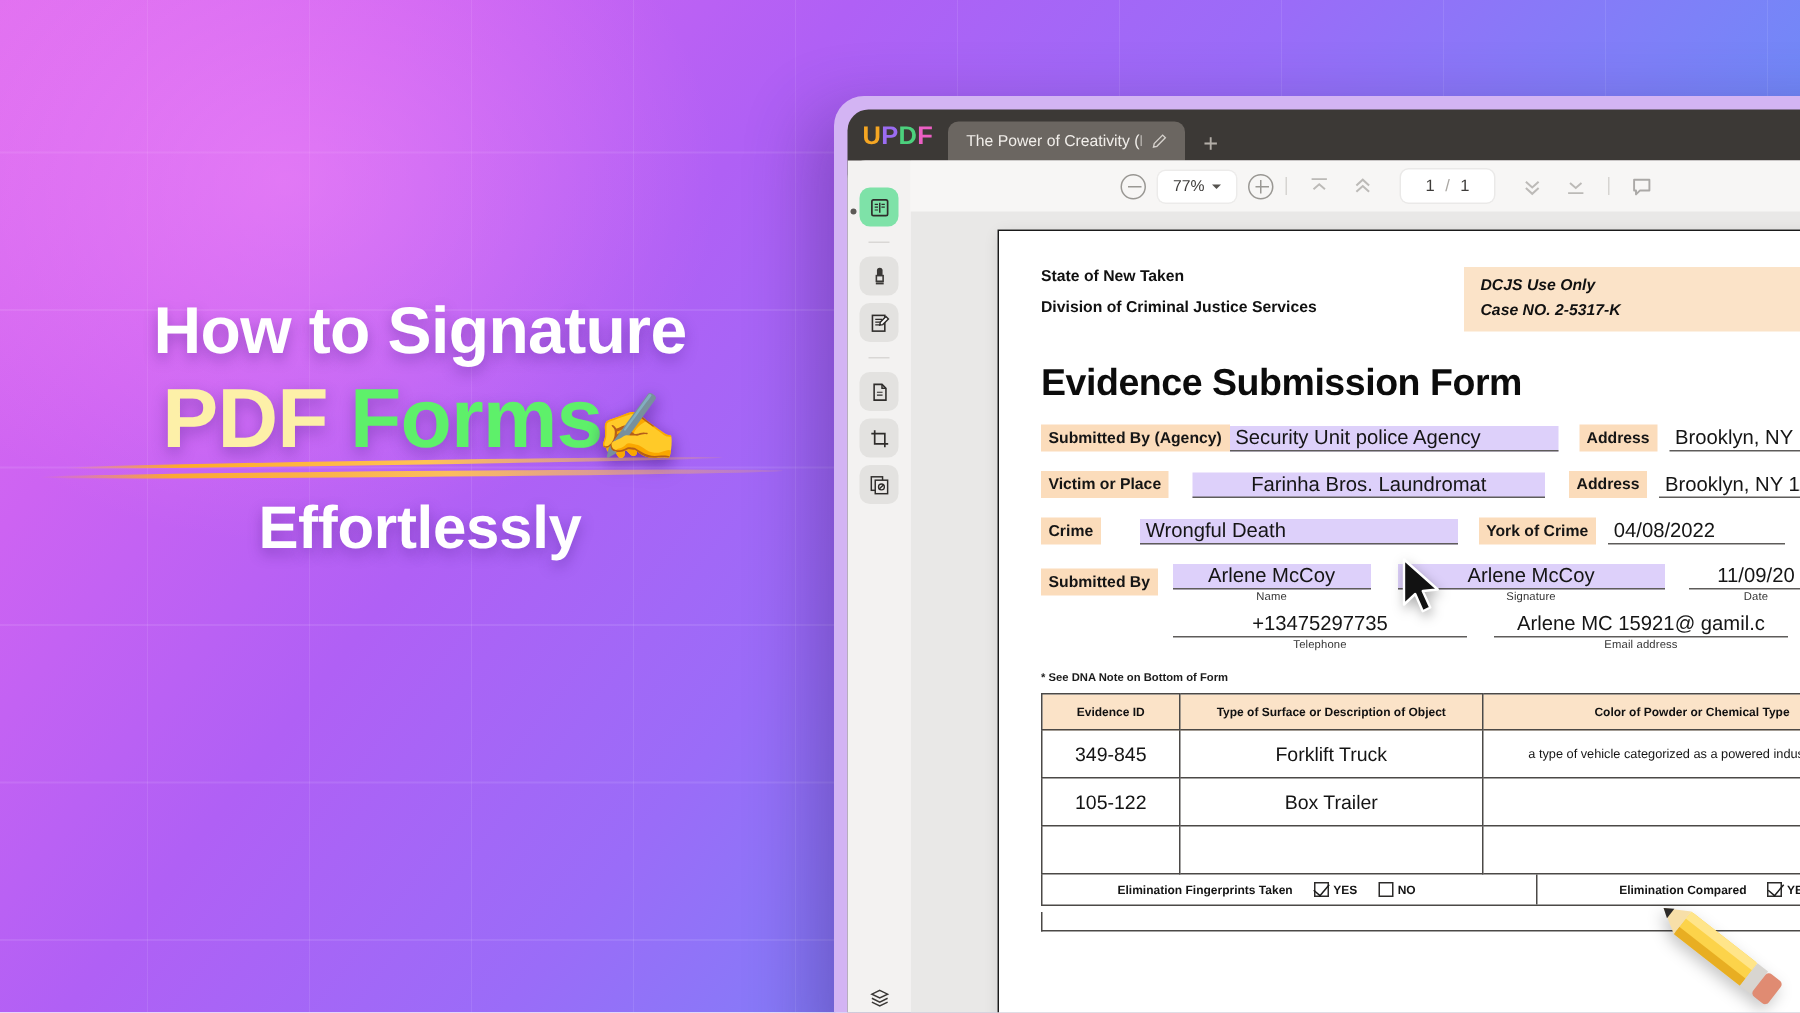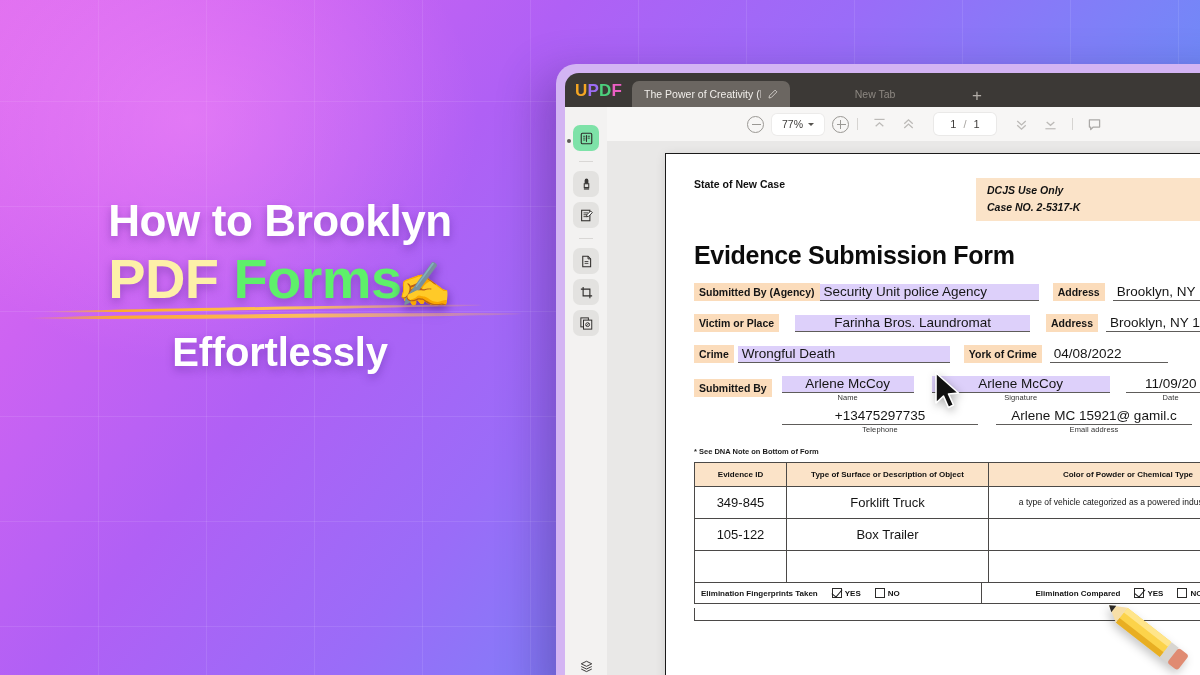--- a/index.html
+++ b/index.html
@@ -183,21 +183,21 @@
   table.ev { border-collapse: collapse; width: 573px; table-layout: fixed; }
   table.ev th { background: #fbe3c8; font-size: 8px; font-weight: bold; color: #111;
                 border: 1.3px solid #4b4947; padding: 7px 2px; }
   table.ev td { border: 1.3px solid #4b4947; font-size: 13px; color: #141414;
                 text-align: center; padding: 6px 4px; height: 32px; }
   table.ev td.small { font-size: 8.5px; line-height: 1.25; }
   .c1 { width: 92px; } .c2 { width: 202px; } .c3 { width: 279px; }
 
   .elim { display: flex; width: 573px; border: 1.3px solid #4b4947; border-top: none; }
   .elim > div { display: flex; align-items: center; padding: 5px 6px; font-size: 8px;
-                font-weight: bold; color: #141414; }
+                font-weight: bold; color: #141414; margin-left: 44px; }
   .elim .half { width: 50%; }
   .elim .half + .half { border-left: 1.3px solid #4b4947; }
   .cbx { display: inline-flex; align-items: center; gap: 3px; margin-left: 14px; }
   .box { width: 10px; height: 10px; border: 1.2px solid #2c2b2a; position: relative; flex:none; }
   .box.checked::after { content:""; position:absolute; left:1.6px; top:-2.5px;
       width: 5px; height: 9px; border: solid #1b1b1b; border-width: 0 1.5px 1.5px 0;
       transform: rotate(40deg); }
   .tailrow { width: 573px; height: 13px; border: 1.3px solid #4b4947; border-top: none; margin-top: 4px; }
 
   
@@ -208,21 +208,21 @@
             filter: drop-shadow(-2px 4px 5px rgba(0,0,0,0.22)); }
 </style>
 </head>
 <body>
 
 <div id="stage">
   <div id="grid"></div>
   <div id="glow"></div>
 
   <div id="promo">
-    <div class="l1">How to Brooklyn</div>
+    <div class="l1">How to Signature</div>
     <div class="l2"><span class="w-pdf">PDF</span> <span class="w-forms">Forms</span><span class="hand">✍</span></div>
     <div id="swoosh">
       <span id="sw1"></span>
         <span id="sw2"></span>
     </div>
     <div class="l3">Effortlessly</div>
   </div>
 
   <div id="window">
     <div id="chrome">
@@ -230,23 +230,20 @@
       <div id="titlebar">
         <div id="logo"><i class="lg-u">U</i><i class="lg-p">P</i><i class="lg-d">D</i><i class="lg-f">F</i></div>
 
         <div class="tab active">
           <span class="ttl">The Power of Creativity (E</span>
           <svg class="pencil-ic" viewBox="0 0 16 16">
             <path d="M11.8 1.6l2.6 2.6-8.2 8.2-3.3.7.7-3.3z" fill="none" stroke="#e8e4df" stroke-width="1.3"></path>
           </svg>
         </div>
 
-        <div class="tab new">
-          <span>New Tab</span>
-        </div>
 
         <div id="newtab-plus">+</div>
       </div>
 
       <div id="appbody">
 
         <div id="rail">
           <div id="rail-dot"></div>
 
           <div class="rail-btn active">
@@ -347,21 +344,22 @@
             <svg class="tb-ic" viewBox="0 0 20 20">
               <path d="M4 4.5h12v8.5H8.5L5.5 16v-3H4z" fill="none" stroke="#6e6b68" stroke-width="1.5" stroke-linejoin="round"></path>
             </svg>
           </div>
 
           <div id="canvas">
             <div id="page">
 
               <div class="doc-head">
                 <div class="left">
-                  <div class="dh-line">State of New Case</div>
+                  <div class="dh-line">State of New Taken</div>
+                  <div class="dh-line">Division of Criminal Justice Services</div>
                 </div>
                 <div class="dcjs">
                   <div>DCJS Use Only</div>
                   <div>Case NO. 2-5317-K</div>
                 </div>
               </div>
 
               <h1 class="doc-title">Evidence Submission Form</h1>
 
               <div class="frow">
@@ -373,21 +371,21 @@
 
               <div class="frow">
                 <div class="lbl">Victim or Place</div>
                 <div class="fld hl c" style="width:238px;margin-left:16px">Farinha Bros. Laundromat</div>
                 <div class="lbl" style="margin-left:16px">Address</div>
                 <div class="fld" style="width:160px;margin-left:8px">Brooklyn, NY 11203</div>
               </div>
 
               <div class="frow">
                 <div class="lbl">Crime</div>
-                <div class="fld hl" style="width:212px;margin-left:4px">Wrongful Death</div>
+                <div class="fld hl" style="width:212px;margin-left:26px">Wrongful Death</div>
                 <div class="lbl" style="margin-left:14px">York of Crime</div>
                 <div class="fld" style="width:118px;margin-left:8px">04/08/2022</div>
               </div>
 
               <div class="frow" style="align-items:flex-start;margin-bottom:6px">
                 <div class="lbl" style="margin-top:3px">Submitted By</div>
                 <div class="cell" style="margin-left:10px">
                   <div class="fld hl c" style="width:132px">Arlene McCoy</div>
                   <div class="sub">Name</div>
                 </div>

